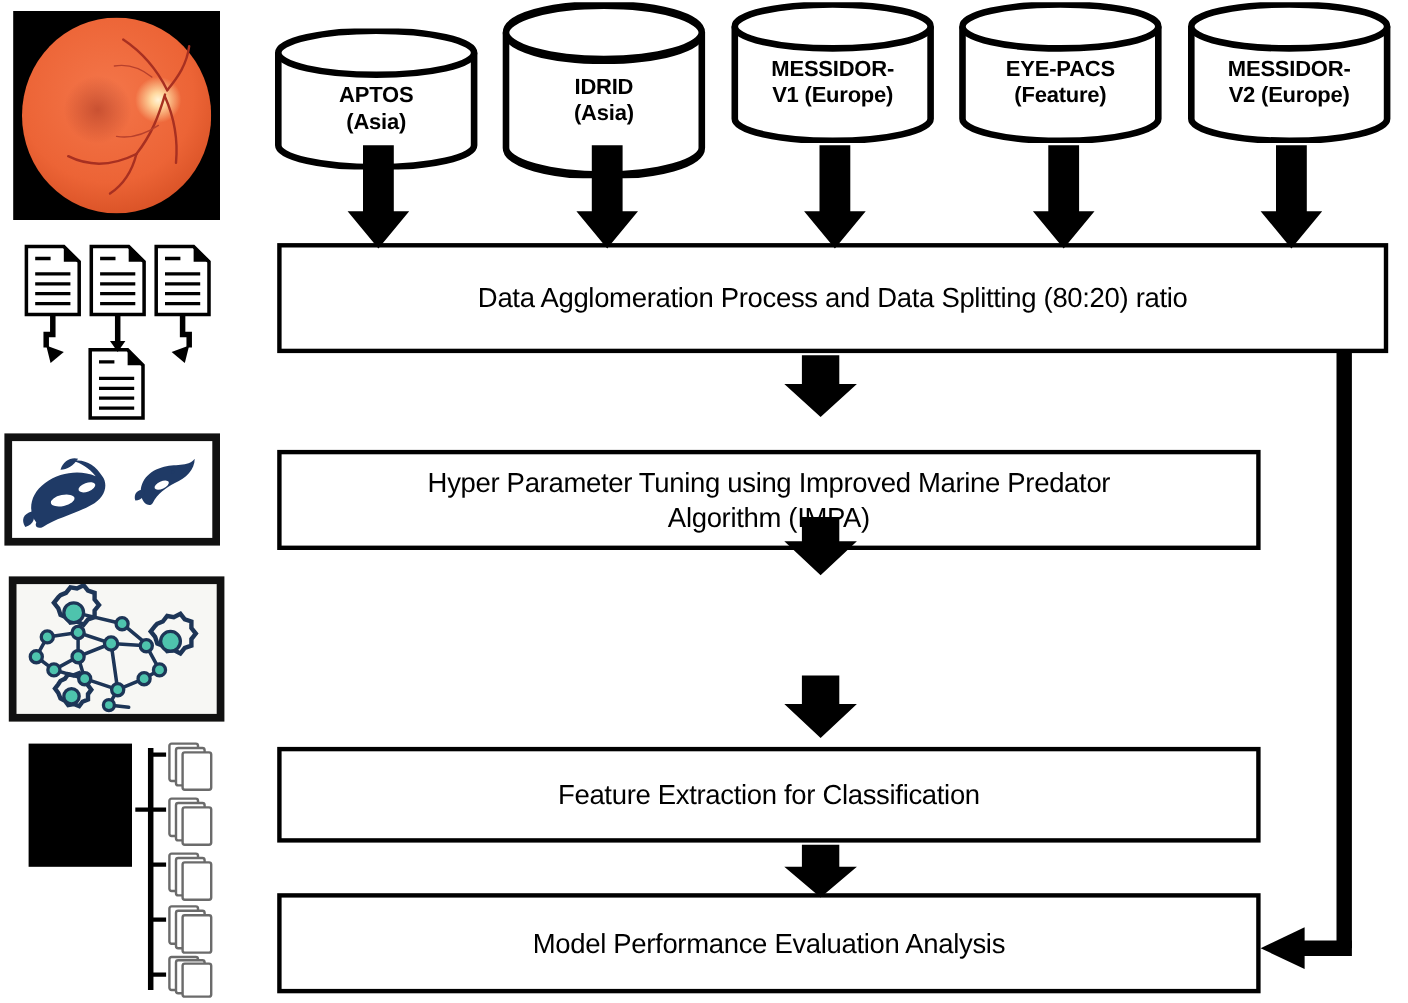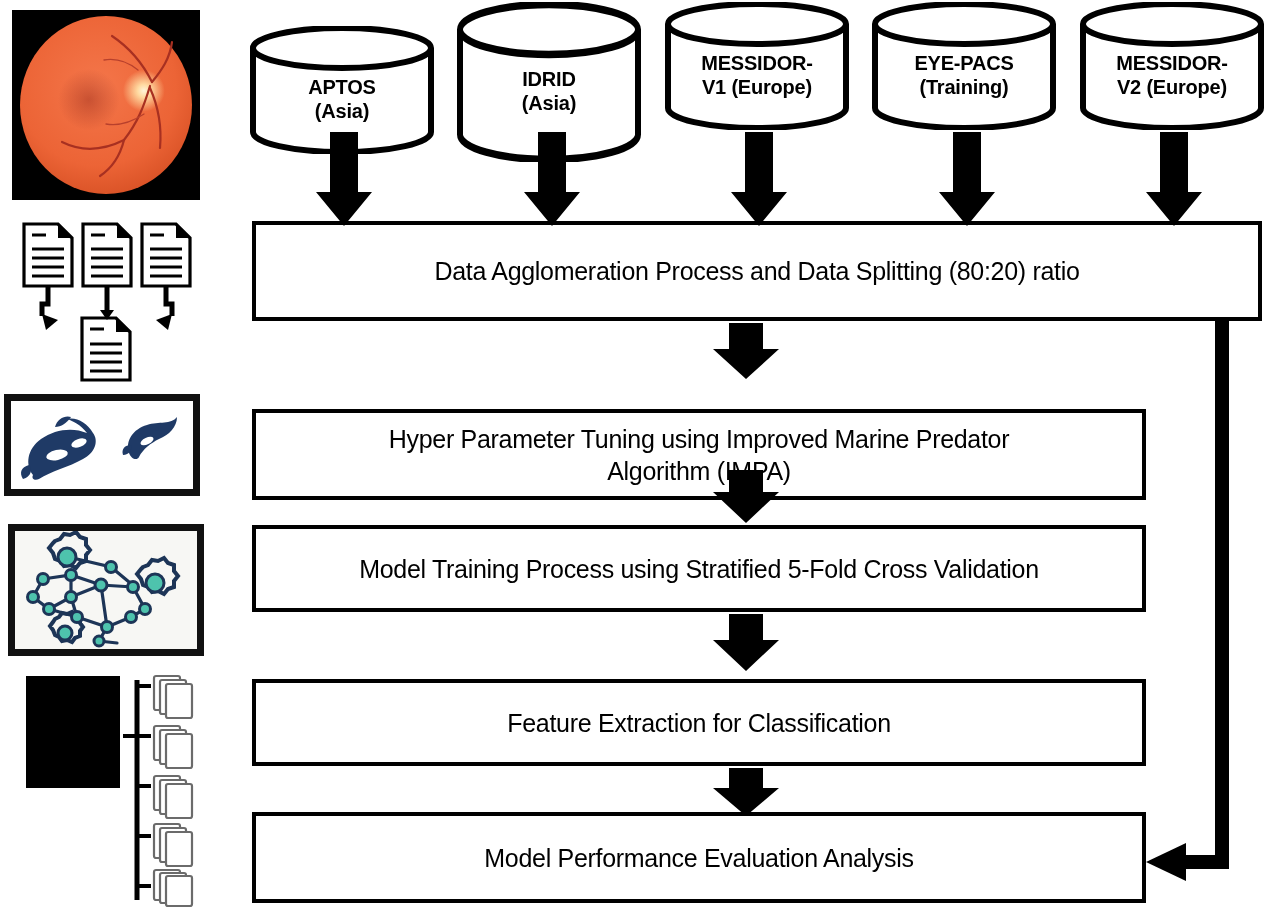--- a/index.html
+++ b/index.html
@@ -311,44 +311,41 @@
     <div class="cyl-label">MESSIDOR-
 V1 (Europe)</div>
   </div>
 
   <div class="cylinder" style="left:870px; top:2px; width:188px; height:128px;">
     <svg class="cyl-svg" viewBox="0 0 188 128" preserveAspectRatio="none">
       <path d="M5 22 L5 106 A 89 20 0 0 0 183 106 L183 22" fill="#fff" stroke="#000" stroke-width="6"></path>
       <ellipse cx="94" cy="22" rx="89" ry="20" fill="#fff" stroke="#000" stroke-width="6"></ellipse>
     </svg>
     <div class="cyl-label">EYE-PACS
-(Training)</div>
+(Feature)</div>
   </div>
 
   <div class="cylinder" style="left:1078px; top:2px; width:188px; height:128px;">
     <svg class="cyl-svg" viewBox="0 0 188 128" preserveAspectRatio="none">
       <path d="M5 22 L5 106 A 89 20 0 0 0 183 106 L183 22" fill="#fff" stroke="#000" stroke-width="6"></path>
       <ellipse cx="94" cy="22" rx="89" ry="20" fill="#fff" stroke="#000" stroke-width="6"></ellipse>
     </svg>
     <div class="cyl-label">MESSIDOR-
 V2 (Europe)</div>
   </div>
 
   <div class="pbox" style="left:252px; top:221px; width:1010px; height:100px;">
     <div class="pbox-label">Data Agglomeration Process and Data Splitting (80:20) ratio</div>
   </div>
 
   <div class="pbox" style="left:252px; top:377px; width:894px; height:91px;margin-top:32px;">
     <div class="pbox-label">Hyper Parameter Tuning using Improved Marine Predator
 Algorithm (IMPA)</div>
   </div>
 
-  <div class="pbox" style="left:252px; top:525px; width:894px; height:87px;">
-    <div class="pbox-label">Model Training Process using Stratified 5-Fold Cross Validation</div>
-  </div>
 
   <div class="pbox" style="left:252px; top:812px; width:894px; height:91px;">
     <div class="pbox-label">Model Performance Evaluation Analysis</div>
   </div>
 
   <div class="pbox" style="left:252px; top:679px; width:894px; height:87px;">
     <div class="pbox-label">Feature Extraction for Classification</div>
   </div>
 
   <svg id="arrow-layer" viewBox="0 0 1280 912">

